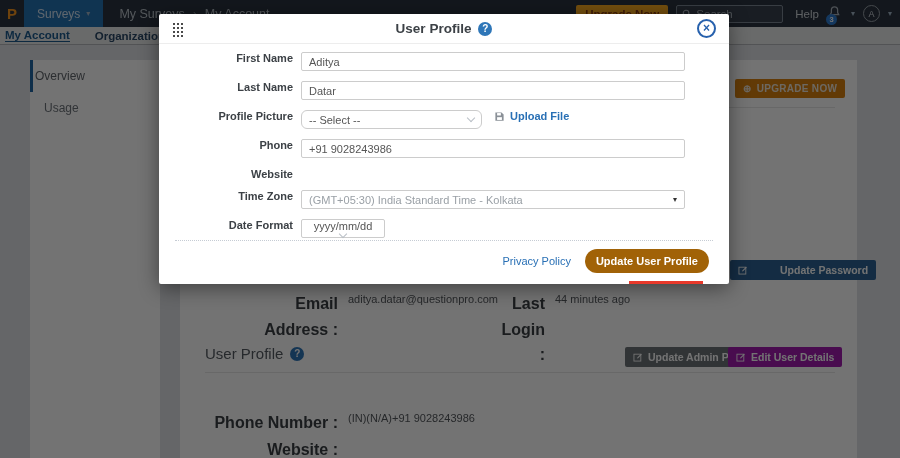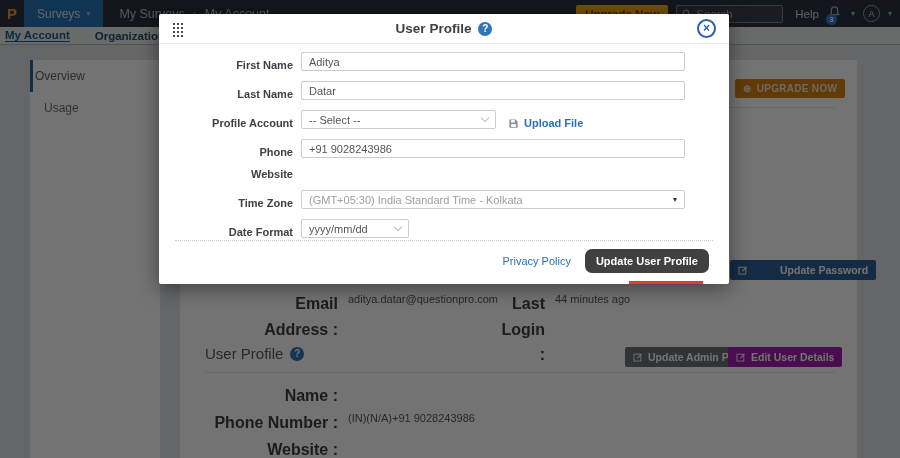--- a/index.html
+++ b/index.html
@@ -47,32 +47,32 @@
 
   
   .overlay { position:absolute; inset:0; background:rgba(0,0,0,0.55); z-index:5; }
   .modal { position:absolute; left:159px; top:14px; width:570px; height:270px; background:#fff; border-radius:2px; box-shadow:0 4px 20px rgba(0,0,0,.45); z-index:10; }
   .modal-header { position:relative; height:30px; border-bottom:1px solid #ededed; display:flex; align-items:center; justify-content:center; }
   .drag-handle { position:absolute; left:13px; top:8px; width:11px; height:15px; cursor:grab;
      background-image:radial-gradient(circle, #4a4a4a 1.1px, transparent 1.3px); background-size:4px 4px; }
   .modal-title { font-size:13.5px; font-weight:bold; color:#3c4146; display:flex; align-items:center; gap:7px; }
   .close-btn { position:absolute; right:13px; top:5px; width:19px; height:19px; border:2px solid #2761ad; border-radius:50%; color:#2761ad; font-size:12px; font-weight:bold; line-height:15px; text-align:center; cursor:pointer; }
   .modal-body { padding:8px 44px 0 44px; }
-  .frow { display:flex; align-items:flex-end; margin-bottom:10px; }
+  .frow { display:flex; align-items:flex-start; margin-bottom:10px; }
   .frow label { width:90px; text-align:right; margin-right:8px; font-size:11px; font-weight:bold; color:#3c4146; flex:none; }
   .frow input[type=text] { flex:1; height:19px; border:1px solid #ccc; border-radius:2px; font-size:11px; color:#555; padding:0 7px; font-family:"Liberation Sans", sans-serif; outline:none; }
   .selectbox { height:19px; border:1px solid #ccc; border-radius:2px; font-size:11px; color:#555; padding:0 7px; display:flex; align-items:center; justify-content:space-between; cursor:pointer; background:#fff; }
   .chev { width:6px; height:6px; border-right:1.5px solid #b9bfc6; border-bottom:1.5px solid #b9bfc6; transform:rotate(45deg); margin-top:-3px; }
   .upload-link { display:flex; align-items:center; gap:5px; margin-left:12px; color:#2970b5; font-size:11px; font-weight:bold; cursor:pointer; }
   .tz-box { flex:1; height:19px; border:1px solid #ccc; border-radius:2px; font-size:11px; color:#9aa0a6; padding:0 7px; display:flex; align-items:center; justify-content:space-between; cursor:pointer; }
   .tz-caret { color:#333; font-size:8px; }
   .dotted-sep { border-top:1px dotted #c6ccd4; margin:2px -28px 0 -28px; }
   .modal-footer { display:flex; justify-content:flex-end; align-items:center; gap:14px; padding:8px 20px 0 0; }
   .privacy-link { color:#2970b5; font-size:11px; cursor:pointer; }
-  .submit-btn { background:#404040; color:#fff; font-size:11px; font-weight:bold; padding:6px 11px; border-radius:7px; border:none; cursor:pointer; font-family:"Liberation Sans", sans-serif; }
+  .submit-btn { background:#a16207; color:#fff; font-size:11px; font-weight:bold; padding:6px 11px; border-radius:12px; border:none; cursor:pointer; font-family:"Liberation Sans", sans-serif; }
   .annotation-underline { position:absolute; left:470px; top:267px; width:74px; height:3px; background:#e8392b; }
 </style>
 </head>
 <body>
 
 <div class="screen">
 
   <div class="topbar">
     <span class="logo">P</span>
     <div class="surveys-btn">
@@ -151,21 +151,20 @@
     </span>
     <span class="btn edit-user-btn" style="left:548px;">
       <svg width="10" height="10" viewBox="0 0 16 16">
           <rect x="1.5" y="3.5" width="11" height="11" fill="none" stroke="#fff" stroke-width="1.4"></rect>
           <path d="M6.5 10.5l1.6-.4 6-6-1.2-1.2-6 6z" fill="#fff"></path>
         </svg>
       <span>Edit User Details</span>
     </span>
     <div class="divider" style="top:312px;"></div>
 
-    <div class="field-label" style="left:25px; top:323px; width:133px;">Name :</div>
     <div class="field-label" style="left:25px; top:350px; width:133px;">Phone Number :</div>
     <div class="field-value" style="left:168px; top:352px;">(IN)(N/A)+91 9028243986</div>
     <div class="field-label" style="left:25px; top:377px; width:133px;">Website :</div>
   </div>
 
   <div class="overlay"></div>
 
   <div class="modal">
     <div class="modal-header">
       <span class="drag-handle"></span>
@@ -179,22 +178,22 @@
     <div class="modal-body">
       <div class="frow">
         <label>First Name</label>
         <input type="text" value="Aditya" style="">
       </div>
       <div class="frow">
         <label>Last Name</label>
         <input type="text" value="Datar" style="">
       </div>
       <div class="frow">
-        <label>Profile Account</label>
-        <div class="selectbox" style="width:195px;">
+        <label>Profile Picture</label>
+        <div class="selectbox" style="width:181px;border-radius:6px;">
           <span>-- Select --</span>
           <span class="chev"></span>
         </div>
         <span class="upload-link">
           <svg width="11" height="11" viewBox="0 0 16 16">
               <path fill="#8a9097" d="M2 2h9l3 3v9H2z"></path>
               <rect x="4.5" y="9" width="7" height="4" fill="#fff"></rect>
               <rect x="4.5" y="3" width="5.5" height="3.5" fill="#fff"></rect>
             </svg>
           <span>Upload File</span>
@@ -209,21 +208,21 @@
       </div>
       <div class="frow">
         <label>Time Zone</label>
         <div class="tz-box">
           <span>(GMT+05:30) India Standard Time - Kolkata</span>
           <span class="tz-caret">▾</span>
         </div>
       </div>
       <div class="frow" style="margin-bottom:0;">
         <label>Date Format</label>
-        <div class="selectbox" style="width:108px;">
+        <div class="selectbox" style="width:84px;flex-direction:column;">
           <span>yyyy/mm/dd</span>
           <span class="chev"></span>
         </div>
       </div>
       <div class="dotted-sep"></div>
     </div>
 
     <div class="modal-footer">
       <span class="privacy-link">Privacy Policy</span>
       <button class="submit-btn">Update User Profile</button>

